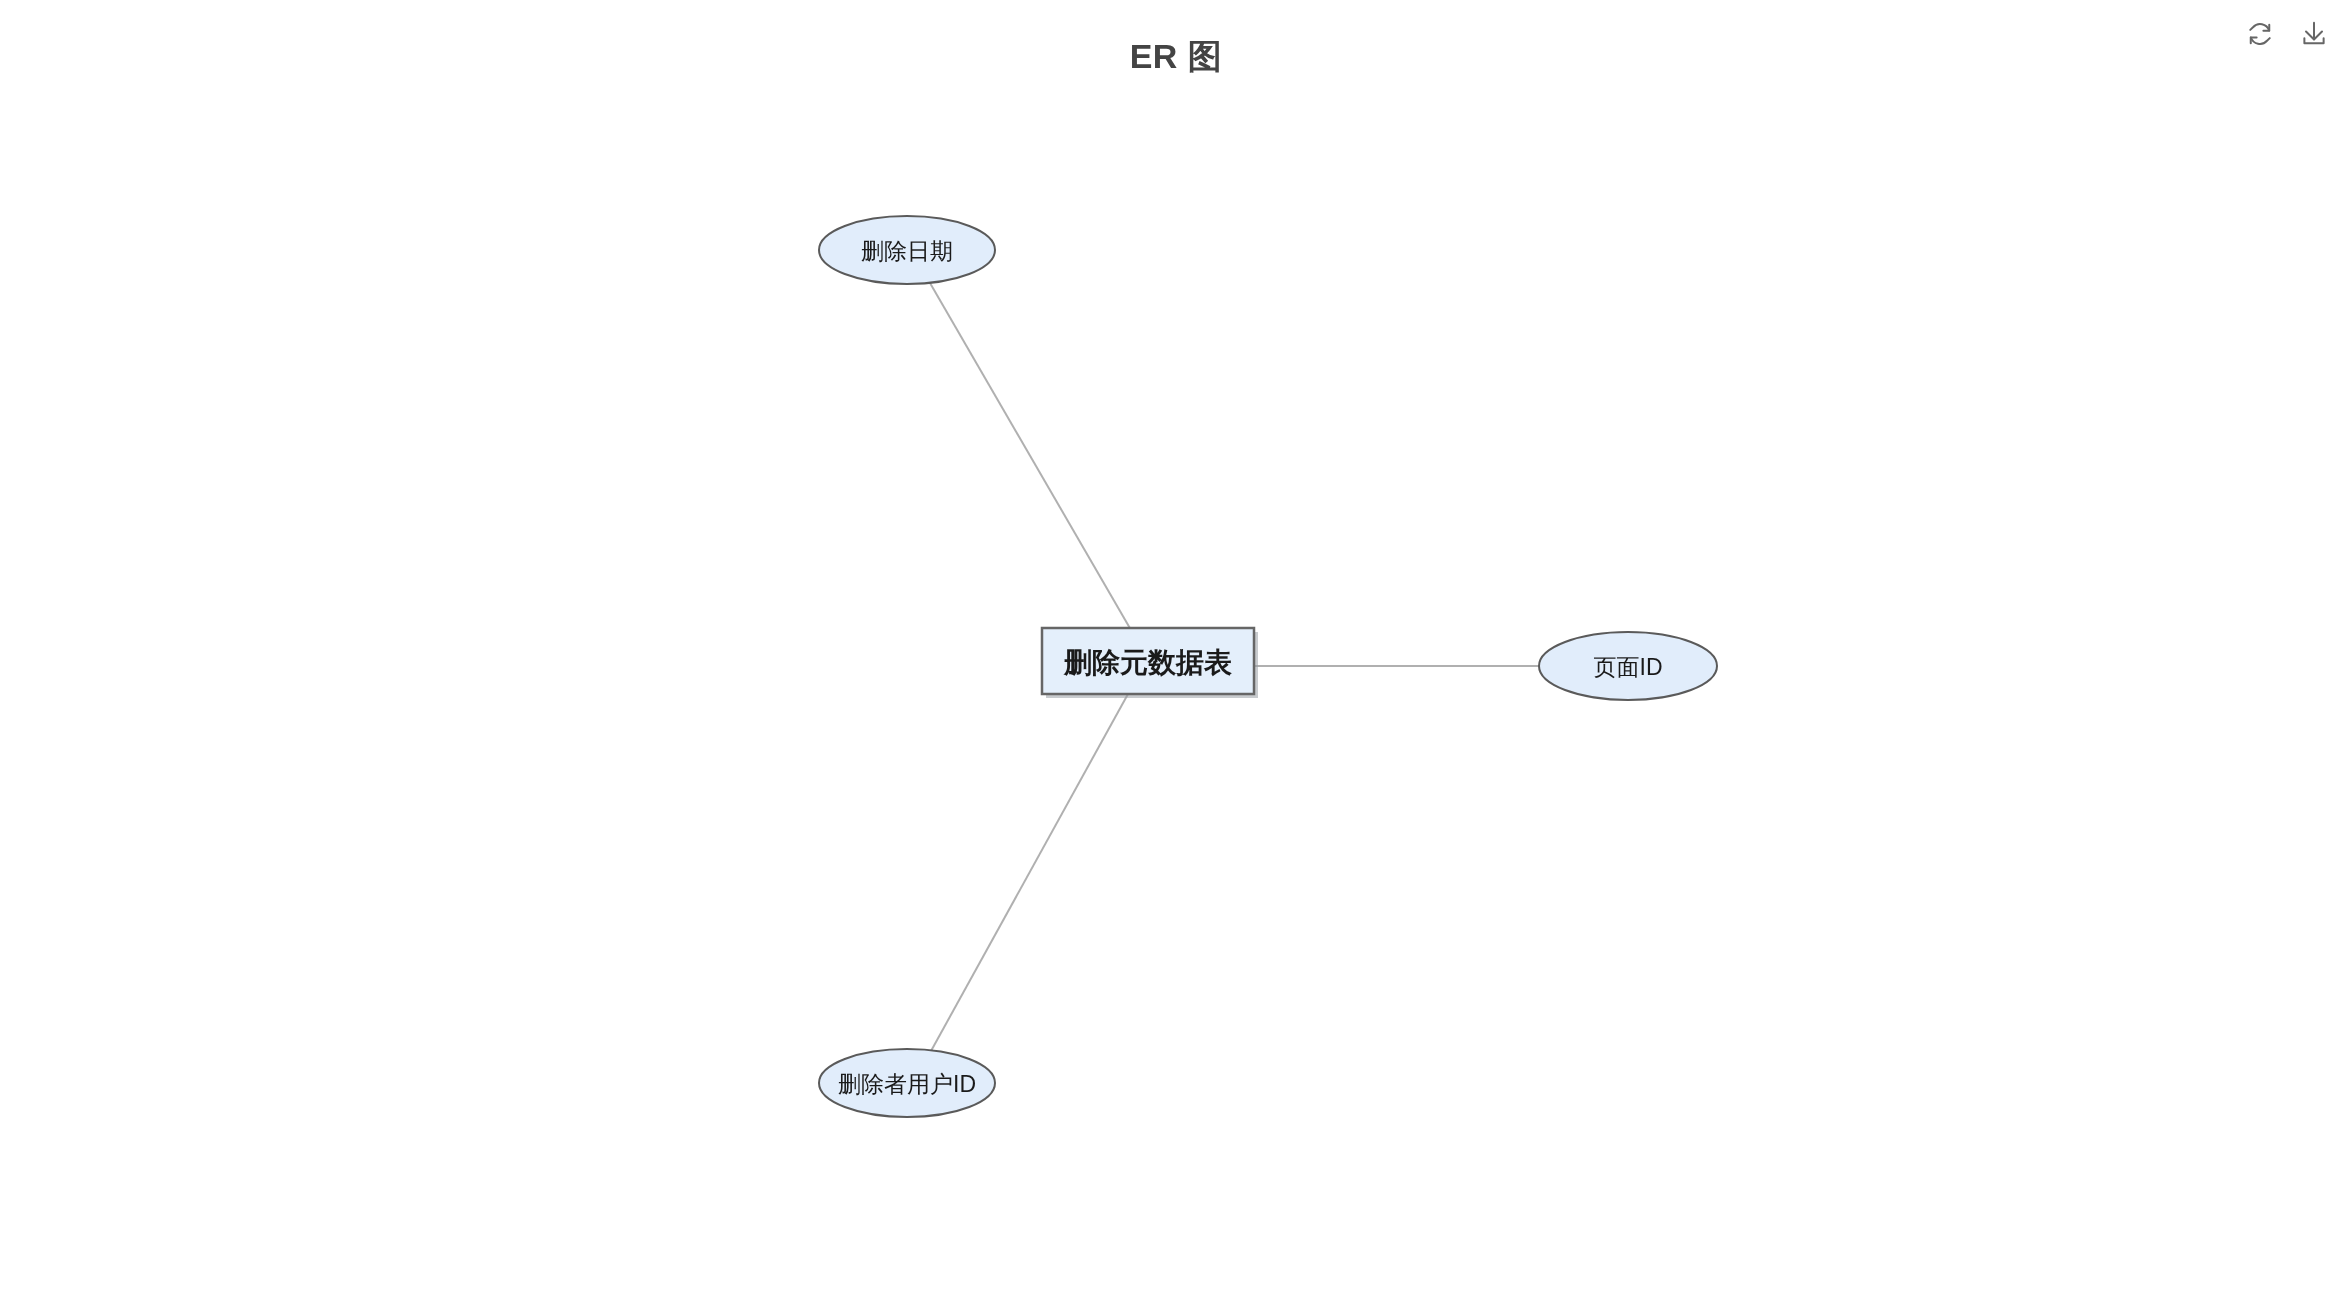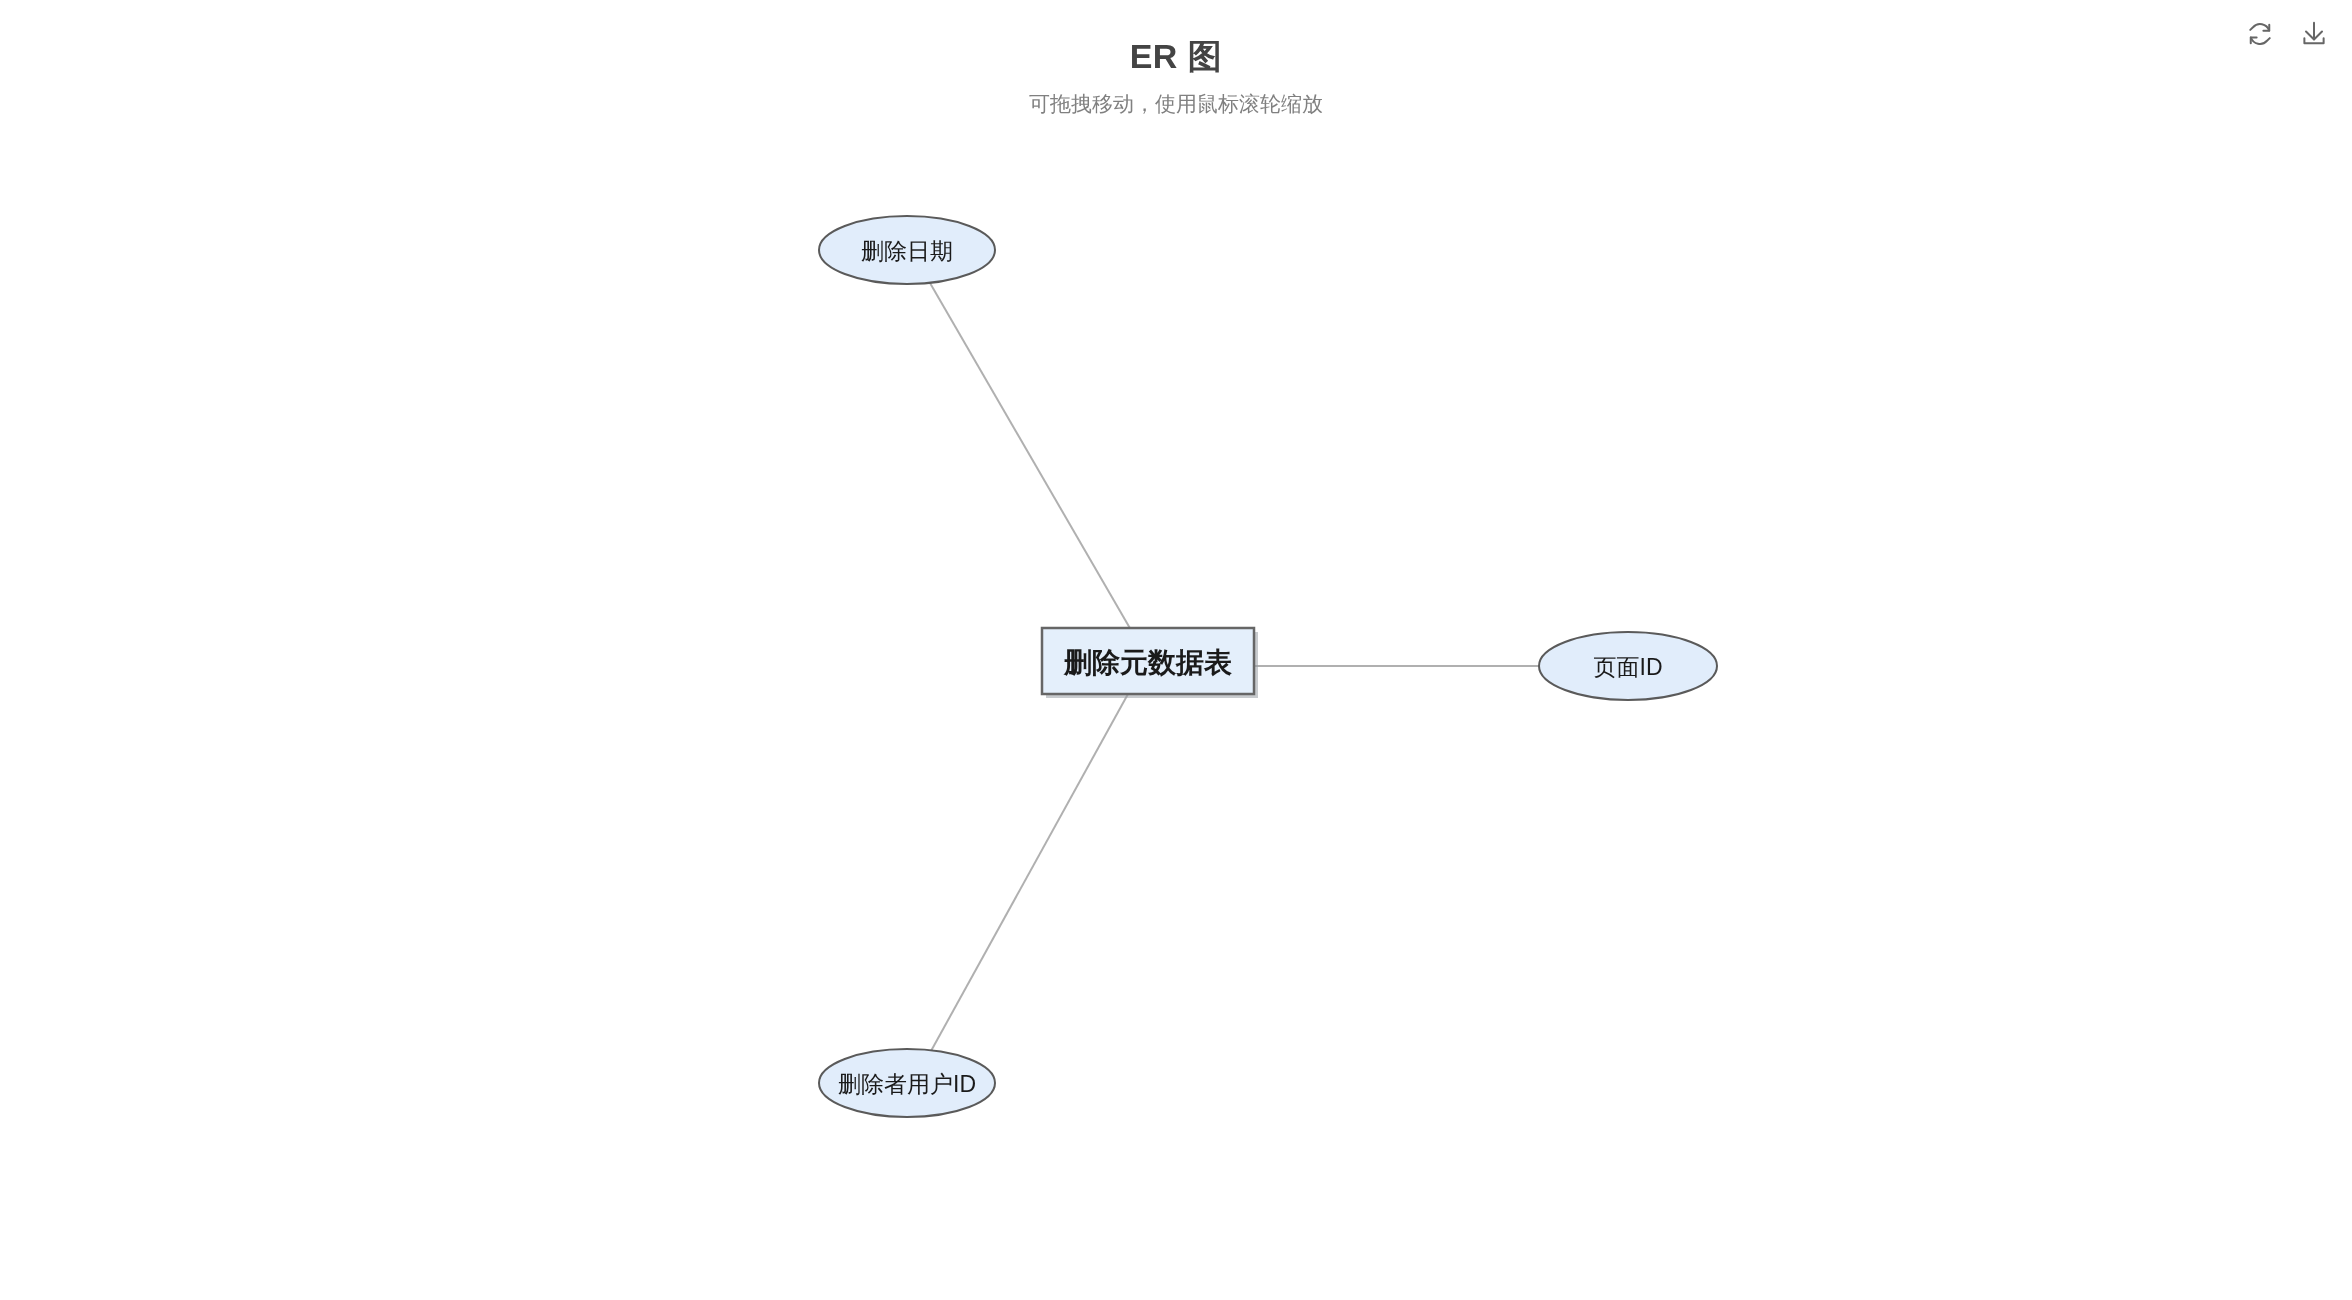--- a/index.html
+++ b/index.html
@@ -131,21 +131,20 @@
         <line x1="12" y1="3" x2="12" y2="16.2"></line>
         <polyline points="5.6,10 12,16.4 18.4,10"></polyline>
         <polyline points="4.3,15.4 4.3,19.3 19.7,19.3 19.7,15.4"></polyline>
       </svg>
     </span>
   </button>
 </div>
 
 <div id="header">
   <h1 id="page-title">ER 图</h1>
-  <p id="page-subtitle">可拖拽移动，使用鼠标滚轮缩放</p>
 </div>
 
 <svg id="er-canvas" viewBox="0 0 2352 1300">
   <g id="edges-layer">
       <line x1="930" y1="283" x2="1131" y2="630" class="edge-line"></line>
       <line x1="1254" y1="666" x2="1540" y2="666" class="edge-line"></line>
       <line x1="1128" y1="694" x2="931" y2="1051" class="edge-line"></line>
     </g>
   <g id="nodes-layer">
       <g>

